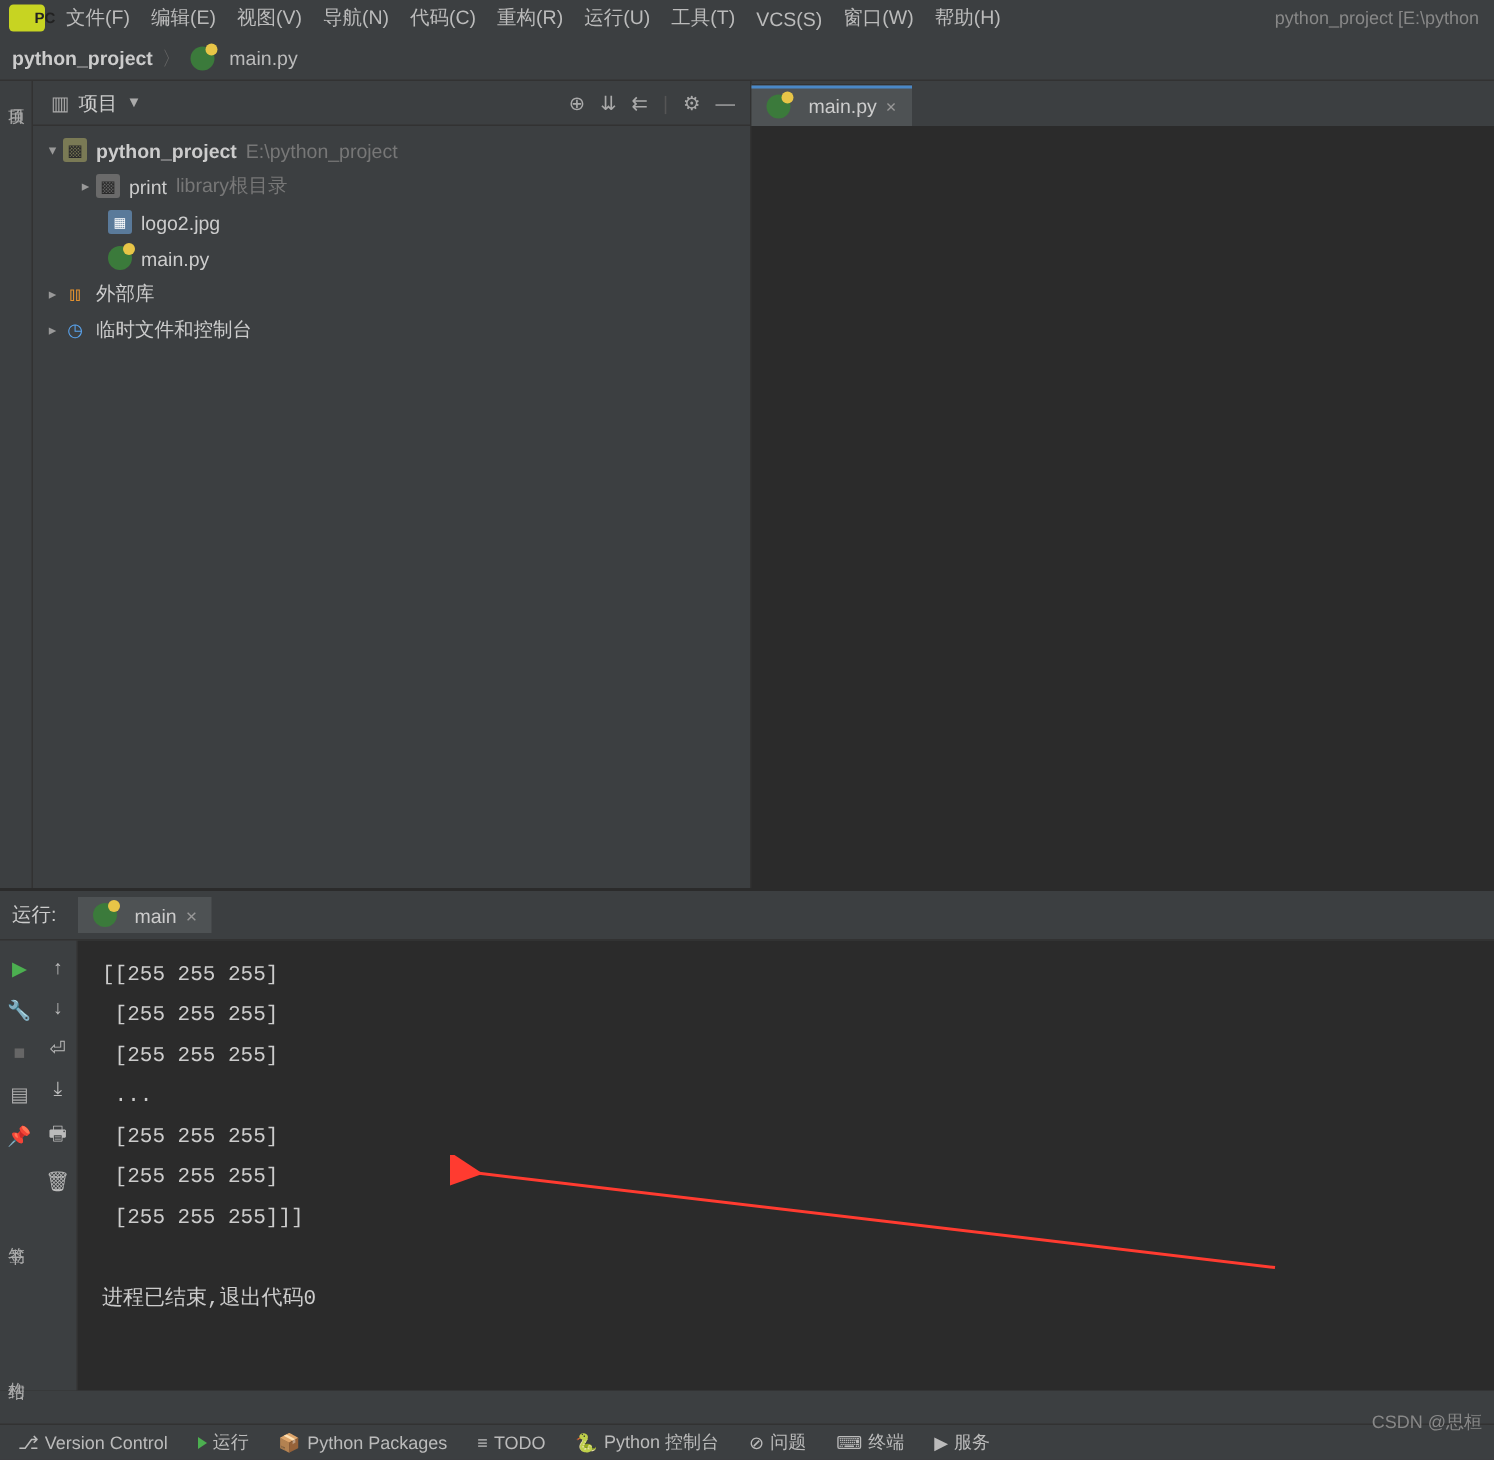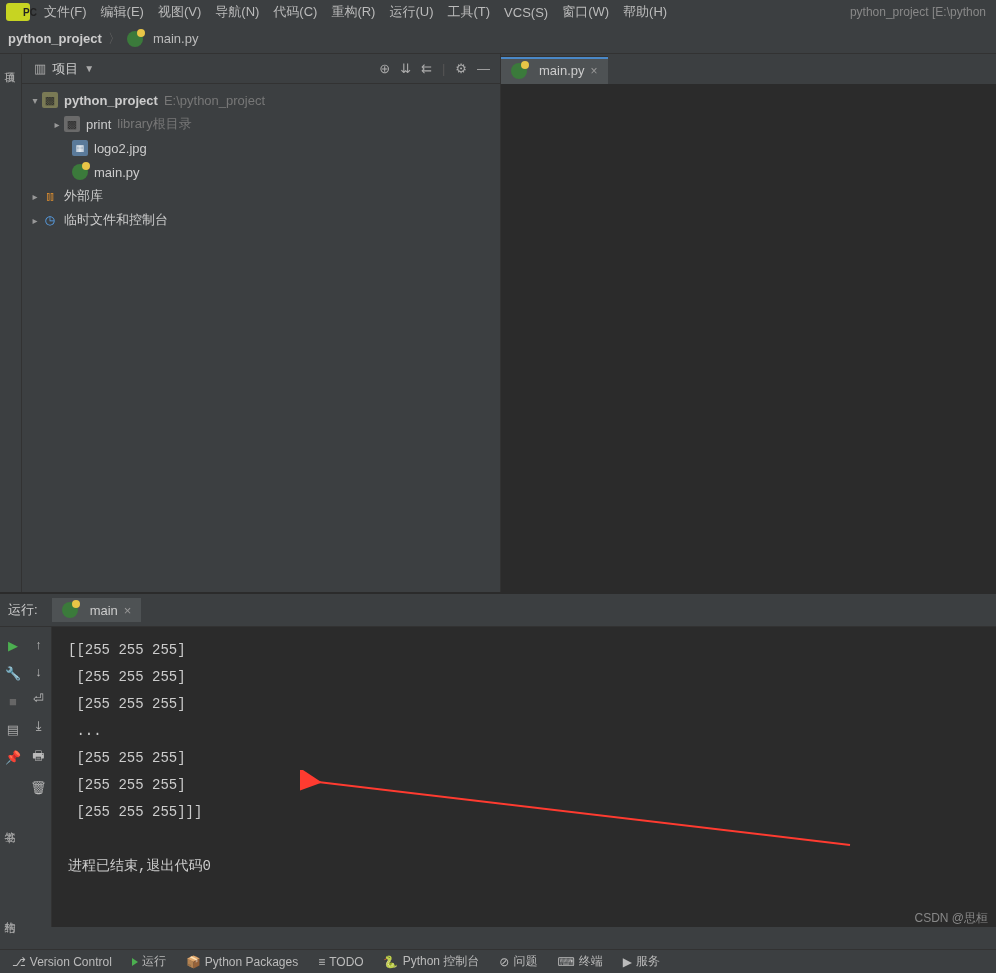--- a/index.html
+++ b/index.html
@@ -54,21 +54,21 @@
 .run-body { display:flex; height:300px; }
 .run-left { width:26px; background:#3c3f41; display:flex; flex-direction:column; align-items:center; gap:12px; padding-top:10px;}
 .run-left .rbtn { width:16px; height:16px; color:#aaa; display:flex; align-items:center; justify-content:center; cursor:pointer; font-size:13px;}
 .run-left .play { color:#4caf50; }
 .run-left .stop { color:#666; }
 .run-left2 { width:26px; background:#3c3f41; display:flex; flex-direction:column; align-items:center; gap:12px; padding-top:10px; border-right:1px solid #323232;}
 .run-output { flex:1; font-family:"Consolas","Courier New",monospace; font-size:14px; padding:10px 0 0 16px; color:#ccc; line-height:27px; white-space:pre; position:relative;}
 .status { position:absolute; bottom:0; left:0; right:0; height:24px; background:#3c3f41; border-top:1px solid #323232; display:flex; align-items:center; padding:0 6px; gap:8px; font-size:12px;}
 .status .sitem { display:flex; align-items:center; gap:4px; color:#bbb; padding:0 6px; cursor:pointer;}
 .status .sitem.active::before{content:"";display:inline-block;width:0;height:0;border-left:6px solid #4caf50;border-top:4px solid transparent;border-bottom:4px solid transparent;}
-.watermark { position:absolute; right:8px; bottom:46px; color:#888; font-size:12px;}
+.watermark { position:absolute; right:8px; bottom:16px; color:#888; font-size:12px;}
 .right-gutter-vtabs { position:absolute; left:4px; writing-mode:vertical-rl; font-size:11px; color:#aaa; }
 svg.arrow { position:absolute; pointer-events:none; }
 </style>
 </head>
 <body>
 
 <div class="menubar">
   <div class="logo">PC</div>
   <div class="mi">文件(F)</div>
   <div class="mi">编辑(E)</div>

